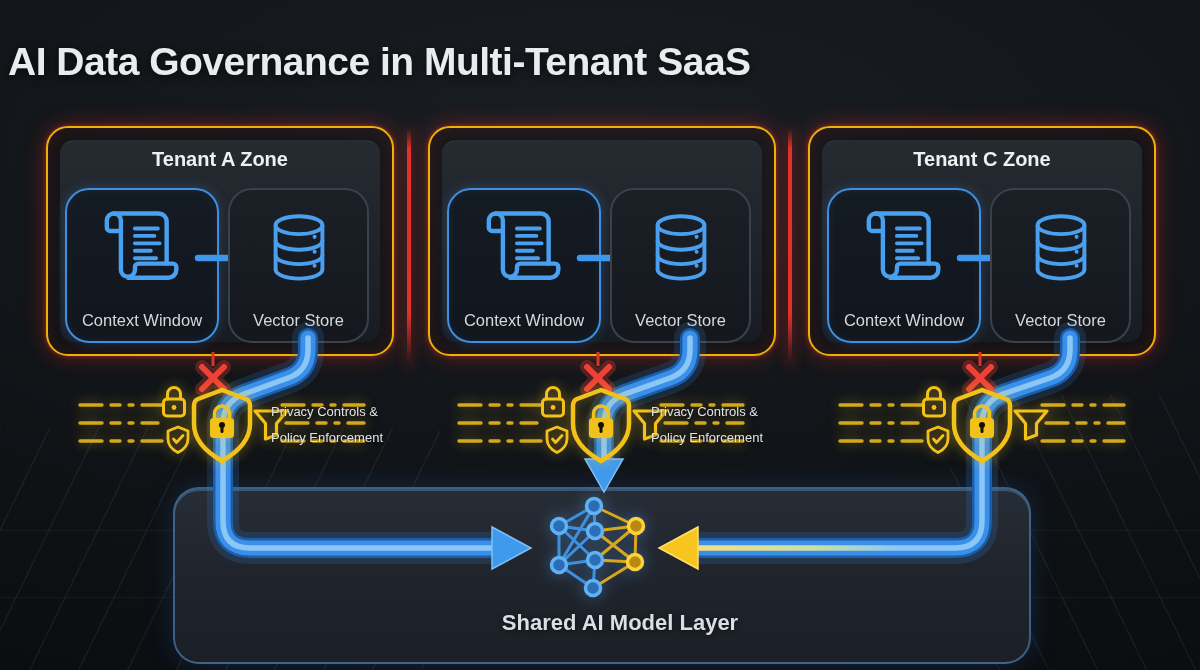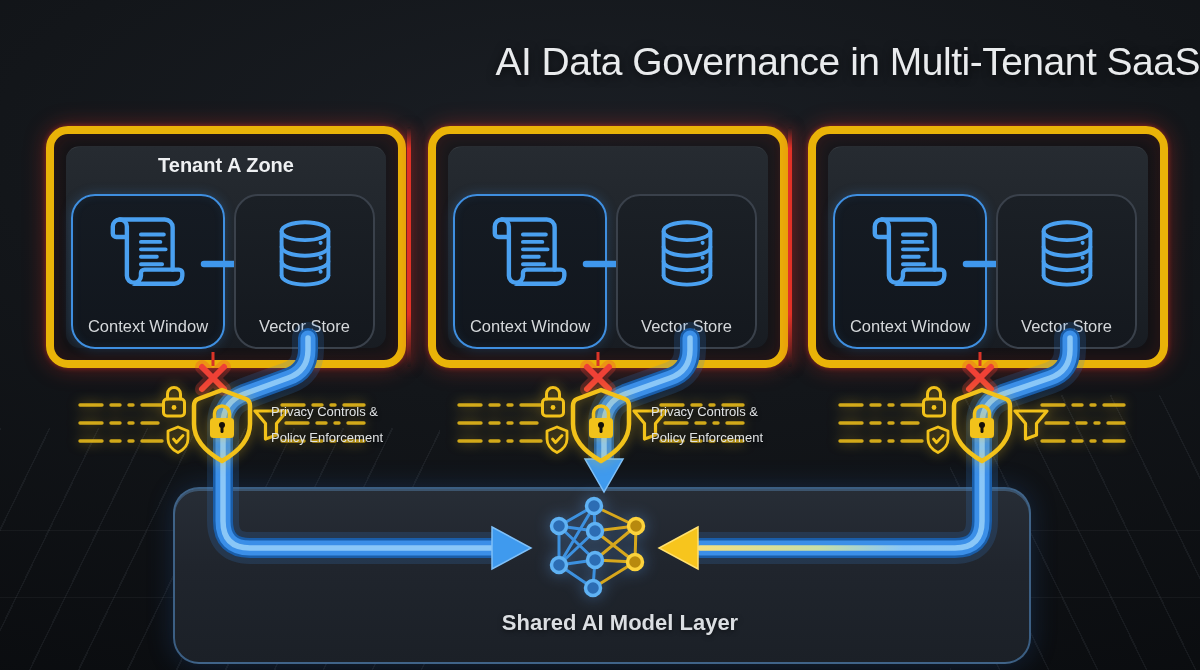--- a/index.html
+++ b/index.html
@@ -9,24 +9,24 @@
     background: radial-gradient(120% 90% at 50% 22%, #1a1e24 0%, #13161a 42%, #0a0c0f 100%);
   }
   .abs{position:absolute;}
   
   .grid-l{left:0;top:428px;width:440px;height:242px;
     background:repeating-linear-gradient(116deg, rgba(200,215,235,.06) 0 1.5px, transparent 1.5px 44px);}
   .grid-r{right:0;top:395px;width:250px;height:275px;
     background:repeating-linear-gradient(64deg, rgba(200,215,235,.06) 0 1.5px, transparent 1.5px 44px);}
   .hair{left:0;right:0;height:1px;background:rgba(255,255,255,.045);}
   
-  .title{left:8px;right:0;top:40px;text-align:right;font-size:39px;font-weight:400;
+  .title{left:8px;right:0;top:40px;text-align:left;font-size:39px;font-weight:700;
     color:#e9ebed;letter-spacing:-.5px;text-shadow:0 2px 10px rgba(0,0,0,.65);}
   
-  .zone{top:126px;width:344px;height:226px;border:8px solid #eab308;border-radius:22px;
+  .zone{top:126px;width:344px;height:226px;border:2px solid #eab308;border-radius:22px;
     box-shadow:0 0 22px rgba(232,48,36,.38), 0 0 5px rgba(232,48,36,.55), inset 0 0 18px rgba(232,48,36,.14);
     background:rgba(20,10,10,.25);}
   .zone-a{left:46px;} .zone-b{left:428px;} .zone-c{left:808px;}
   .zone-panel{position:absolute;left:12px;top:12px;right:12px;bottom:12px;border-radius:14px;
     background:linear-gradient(180deg,#262b31 0%,#1b2026 78%,#181c22 100%);
     border-top:1px solid rgba(255,255,255,.07);}
   .zone-title{position:absolute;left:0;right:0;top:20px;text-align:center;font-size:20px;
     font-weight:600;color:#eef0f2;}
   .card{position:absolute;top:60px;height:151px;border-radius:24px;}
   .card-cw{left:17px;width:150px;border:2.5px solid #3f8fe0;background:linear-gradient(180deg,#151b23,#11161d);
@@ -132,20 +132,21 @@
         <circle cx="70" cy="56" r="2.6" fill="#4aa0f0" stroke="none"></circle>
         <circle cx="70" cy="74" r="2.6" fill="#4aa0f0" stroke="none"></circle>
       </svg>
     </div>
     <div class="card-label">Vector Store</div>
   </div>
 </div>
 
 <div class="abs zone zone-c">
   <div class="zone-panel"></div>
+  <div class="zone-title">Tenant C Zone</div>
   <div class="card card-cw">
     <div class="card-icon">
       <svg width="92" height="88" viewBox="0 0 100 100" fill="none" stroke="#4aa0f0" stroke-width="5" stroke-linecap="round" stroke-linejoin="round">
         <path d="M78 70 V22 a9 9 0 0 0 -9 -9 H18"></path>
         <path d="M34 86 h46 a9 9 0 0 0 9 -9 v-3 a4 4 0 0 0 -4 -4 H46 a4 4 0 0 0 -4 4 v3 a8 8 0 1 1 -16 0 V21 a8 8 0 1 0 -16 0 v8 a4 4 0 0 0 4 4 h10"></path>
         <path stroke-width="4.5" d="M42 30 H68 M42 38.5 H64 M42 47 H70 M42 55.5 H60 M42 64 H66"></path>
       </svg>
     </div>
     <div class="card-label">Context Window</div>
   </div>

